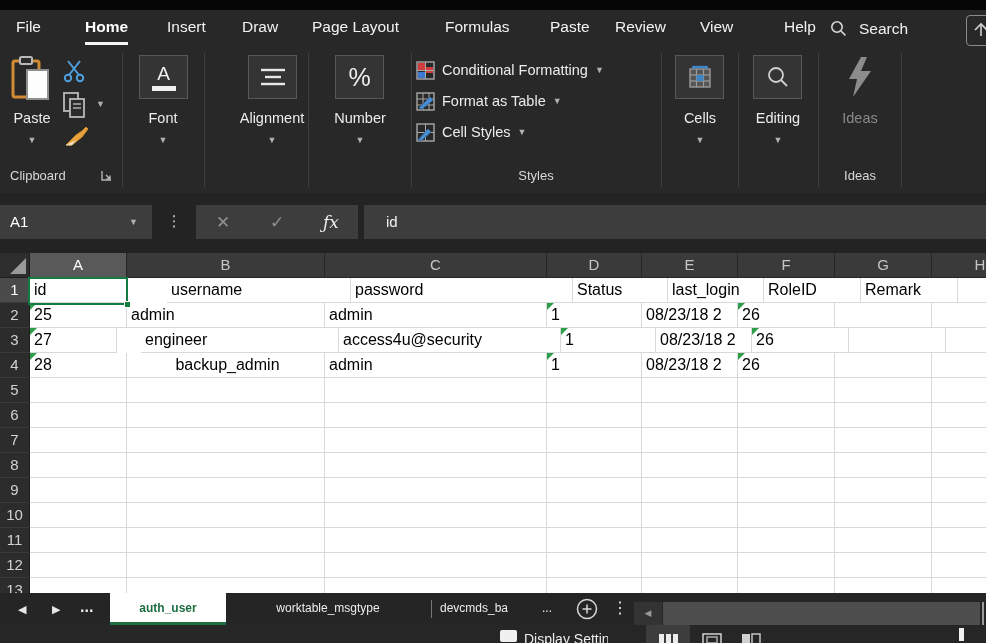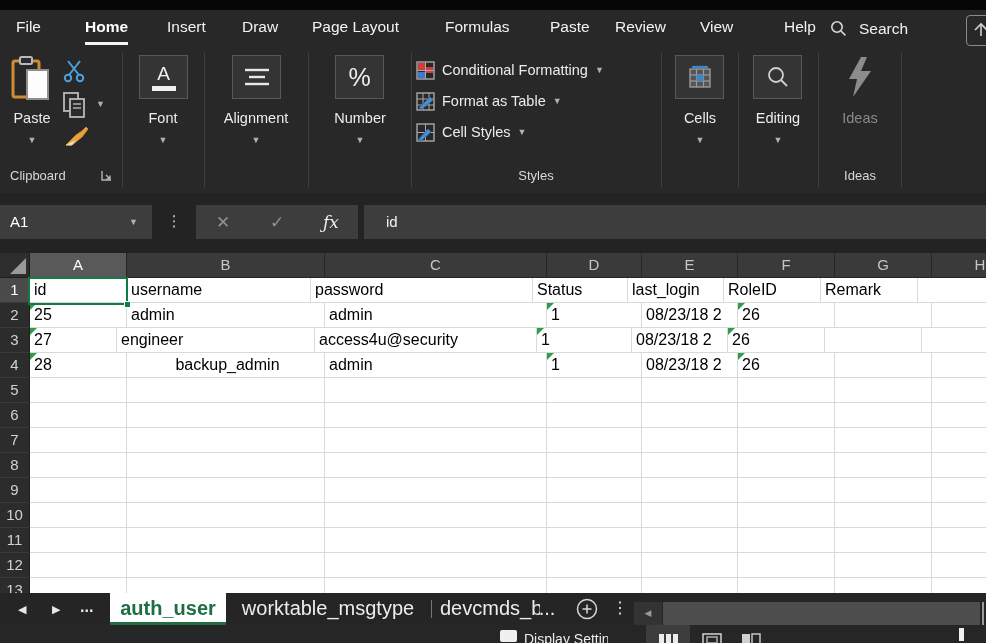--- a/index.html
+++ b/index.html
@@ -55,21 +55,21 @@
   .rhead { flex:0 0 30px; width:30px; background:#2c2c2c; color:#d2d2d2; font-size:15px; text-align:center; line-height:24px; border-right:1px solid #1e1e1e; border-bottom:1px solid #3a3a3a; }
   .rhead.sel { background:#4a4a4a; color:#fff; }
   .cell { flex:0 0 auto; height:25px; background:#fff; border-right:1px solid #d9d9d9; border-bottom:1px solid #d9d9d9; color:#000; font-size:16px; line-height:24px; padding-left:4px; white-space:nowrap; overflow:hidden; position:relative; }
   .cell .err { position:absolute; left:0; top:0; width:0; height:0; border-top:7px solid #2f9e4b; border-right:7px solid transparent; }
   .selbox { position:absolute; left:28px; top:24px; width:100px; height:28px; border:2px solid #107c41; }
   .selbox .handle { position:absolute; right:-5px; bottom:-5px; width:7px; height:7px; background:#107c41; border:1px solid #fff; }
 
   .tabbar { position:absolute; left:0; top:593px; width:986px; height:32px; background:#252525; }
   .nav-arrow { position:absolute; top:0; height:32px; line-height:32px; color:#e8e8e8; font-size:11px; }
   .tab-ellipsis { position:absolute; left:80px; top:0; height:32px; line-height:28px; color:#e8e8e8; font-size:16px; font-weight:bold; }
-  .sheet-tab { position:absolute; top:0; height:32px; line-height:30px; text-align:center; font-size:20px; color:#ececec; white-space:nowrap; }
+  .sheet-tab { position:absolute; top:0; height:32px; line-height:30px; text-align:center; font-size:12px; color:#ececec; white-space:nowrap; }
   .sheet-tab.active { background:#fff; color:#1e6e41; font-weight:bold; border-bottom:3px solid #1e6e41; }
   .tab-sep { position:absolute; left:431px; top:7px; width:1px; height:18px; background:#787878; }
   .plus-circle { position:absolute; left:576px; top:5px; }
   .tab-dots { position:absolute; left:612px; top:0; height:32px; line-height:30px; color:#e8e8e8; font-size:16px; }
   .hscroll-arrow { position:absolute; left:634px; top:9px; width:28px; height:23px; background:#333; color:#999; font-size:9px; text-align:center; line-height:23px; }
   .hscroll-thumb { position:absolute; left:663px; top:9px; width:317px; height:23px; background:#4d4d4d; }
   .hscroll-edge { position:absolute; left:982px; top:9px; width:2px; height:23px; background:#9a9a9a; }
 
   .statusbar { position:absolute; left:0; top:625px; width:986px; height:18px; background:#262626; overflow:hidden; }
   .disp-icon { position:absolute; left:500px; top:5px; width:17px; height:12px; background:#f0f0f0; border-radius:2px; }
@@ -153,21 +153,21 @@
         <div style="color:#f0f0f0;font-size:19px;text-align:center;line-height:1">
           <span>A</span>
           <div style="width:24px;height:5px;background:#f0f0f0;margin-top:3px"></div>
         </div>
       </div>
       <div class="glabel">Font</div>
       <div class="gcaret">▼</div>
     </div>
     <div class="rsep" style="left:204px"></div>
 
-    <div class="rgroup" style="left:205px;width:102px">
+    <div class="rgroup" style="left:221px;width:102px">
       <div class="iconbox" style="left:27px">
         <svg width="28" height="22" viewBox="0 0 28 22">
           <line x1="2" y1="4" x2="26" y2="4" stroke="#e8e8e8" stroke-width="2.4"></line>
           <line x1="6" y1="11" x2="22" y2="11" stroke="#e8e8e8" stroke-width="2.4"></line>
           <line x1="2" y1="18" x2="26" y2="18" stroke="#e8e8e8" stroke-width="2.4"></line>
         </svg>
       </div>
       <div class="glabel">Alignment</div>
       <div class="gcaret">▼</div>
     </div>
@@ -286,21 +286,21 @@
         <div class="chead" style="width: 222px;">C</div>
         <div class="chead" style="width: 95px;">D</div>
         <div class="chead" style="width: 96px;">E</div>
         <div class="chead" style="width: 97px;">F</div>
         <div class="chead" style="width: 97px;">G</div>
         <div class="chead" style="width: 97px;">H</div>
       </div>
       <div class="grow">
         <div class="rhead sel">1</div>
         <div class="cell" style="width: 97px;">id</div>
-        <div class="cell" style="width: 184px;">username</div>
+        <div class="cell" style="width: 184px; margin-left: 40px;">username</div>
         <div class="cell" style="width: 222px;">password</div>
         <div class="cell" style="width: 95px;">Status</div>
         <div class="cell" style="width: 96px;">last_login</div>
         <div class="cell" style="width: 97px;">RoleID</div>
         <div class="cell" style="width: 97px;">Remark</div>
         <div class="cell" style="width: 97px;"></div>
       </div>
       <div class="grow">
         <div class="rhead">2</div>
         <div class="cell" style="width: 97px;">25<div class="err"></div></div>
@@ -308,21 +308,21 @@
         <div class="cell" style="width: 222px;">admin</div>
         <div class="cell" style="width: 95px;">1<div class="err"></div></div>
         <div class="cell" style="width: 96px;">08/23/18 2</div>
         <div class="cell" style="width: 97px;">26<div class="err"></div></div>
         <div class="cell" style="width: 97px;"></div>
         <div class="cell" style="width: 97px;"></div>
       </div>
       <div class="grow">
         <div class="rhead">3</div>
         <div class="cell" style="width: 87px;">27<div class="err"></div></div>
-        <div class="cell" style="width: 198px;">engineer</div>
+        <div class="cell" style="width: 198px; margin-left: 24px;">engineer</div>
         <div class="cell" style="width: 222px;">access4u@security</div>
         <div class="cell" style="width: 95px;">1<div class="err"></div></div>
         <div class="cell" style="width: 96px;">08/23/18 2</div>
         <div class="cell" style="width: 97px;">26<div class="err"></div></div>
         <div class="cell" style="width: 97px;"></div>
         <div class="cell" style="width: 97px;"></div>
       </div>
       <div class="grow">
         <div class="rhead">4</div>
         <div class="cell" style="width: 97px;">28<div class="err"></div></div>

